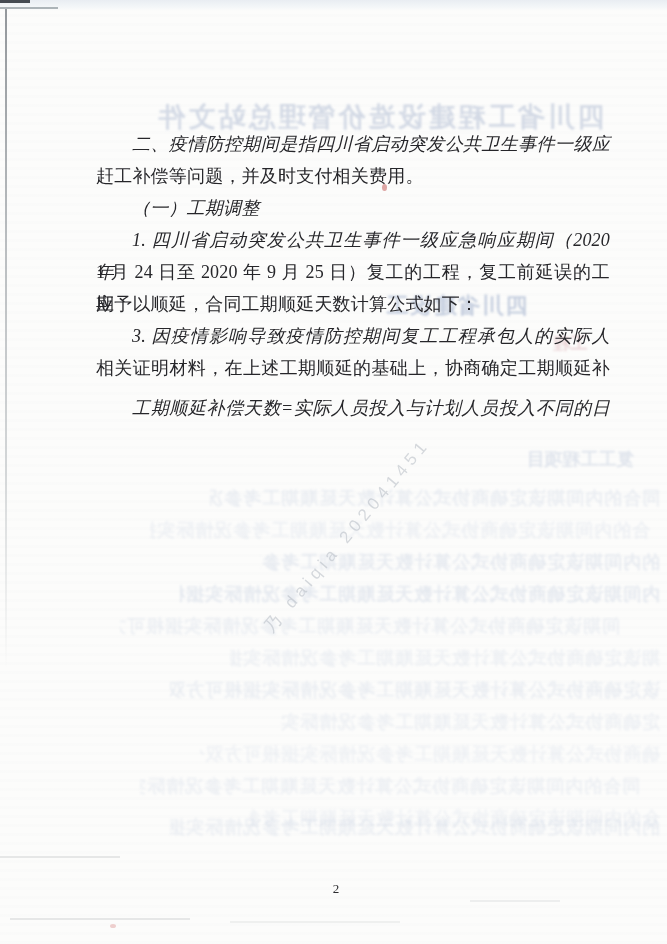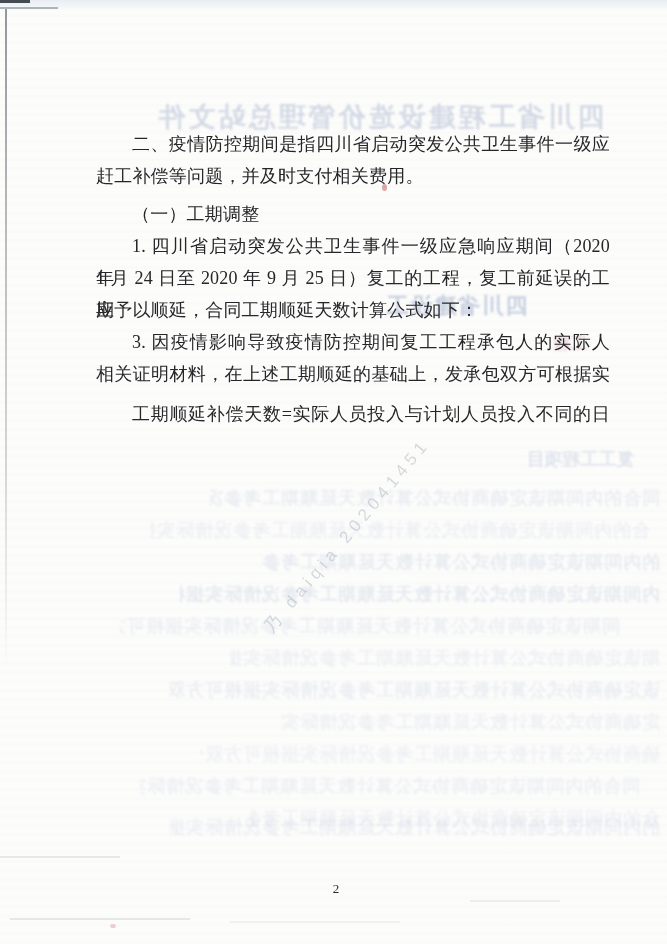--- a/index.html
+++ b/index.html
@@ -40,26 +40,26 @@
   
   .watermark {
     position:absolute; left:187px; top:524px; width:320px; text-align:center;
     transform:rotate(-50deg); color:#b6bcc4; opacity:.55;
     font-family:"Liberation Sans","DejaVu Sans",sans-serif; font-size:17px; letter-spacing:5px; white-space:nowrap;
   }
 
   
   .textblock { position:absolute; left:96px; top:128px; width:514px; color:#26262a; }
   .para { margin:0; }
-  .para:nth-child(2) { margin-top:6px; }
+  .para:nth-child(2) { }
   .para:nth-child(5) { margin-top:8px; }
   .para:nth-child(7) { margin-top:4px; }
   .line { height:32px; line-height:32px; font-size:18px; letter-spacing:.2px; }
   .line.j { text-align:justify; text-align-last:justify; text-justify:inter-character; }
-  .line.ind { text-indent:36px; }
+  .line.ind { text-indent:36px;font-style:italic; }
 
   .pagenum { position:absolute; left:322px; top:881px; width:28px; text-align:center;
     font-size:13px; color:#2b2b2e; }
 </style>
 </head>
 <body>
 
 <div class="page">
 
   <div class="topband"></div>
@@ -102,21 +102,21 @@
       <div class="para">
         <div class="line ind">（一）工期调整</div>
       </div>
       <div class="para">
         <div class="line j ind">1. 四川省启动突发公共卫生事件一级应急响应期间（2020 年</div>
         <div class="line j">1 月 24 日至 2020 年 9 月 25 日）复工的工程，复工前延误的工期</div>
         <div class="line">应予以顺延，合同工期顺延天数计算公式如下：</div>
       </div>
       <div class="para">
         <div class="line j ind">3. 因疫情影响导致疫情防控期间复工工程承包人的实际人</div>
-        <div class="line j">相关证明材料，在上述工期顺延的基础上，发承包双方可根据实</div>
+        <div class="line j">相关证明材料，在上述工期顺延的基础上，协商确定工期顺延补</div>
       </div>
       <div class="para">
         <div class="line j ind">工期顺延补偿天数=实际人员投入与计划人员投入不同的日</div>
       </div>
     </div>
 
   <div class="pagenum">2</div>
 </div>
 
 </body></html>

